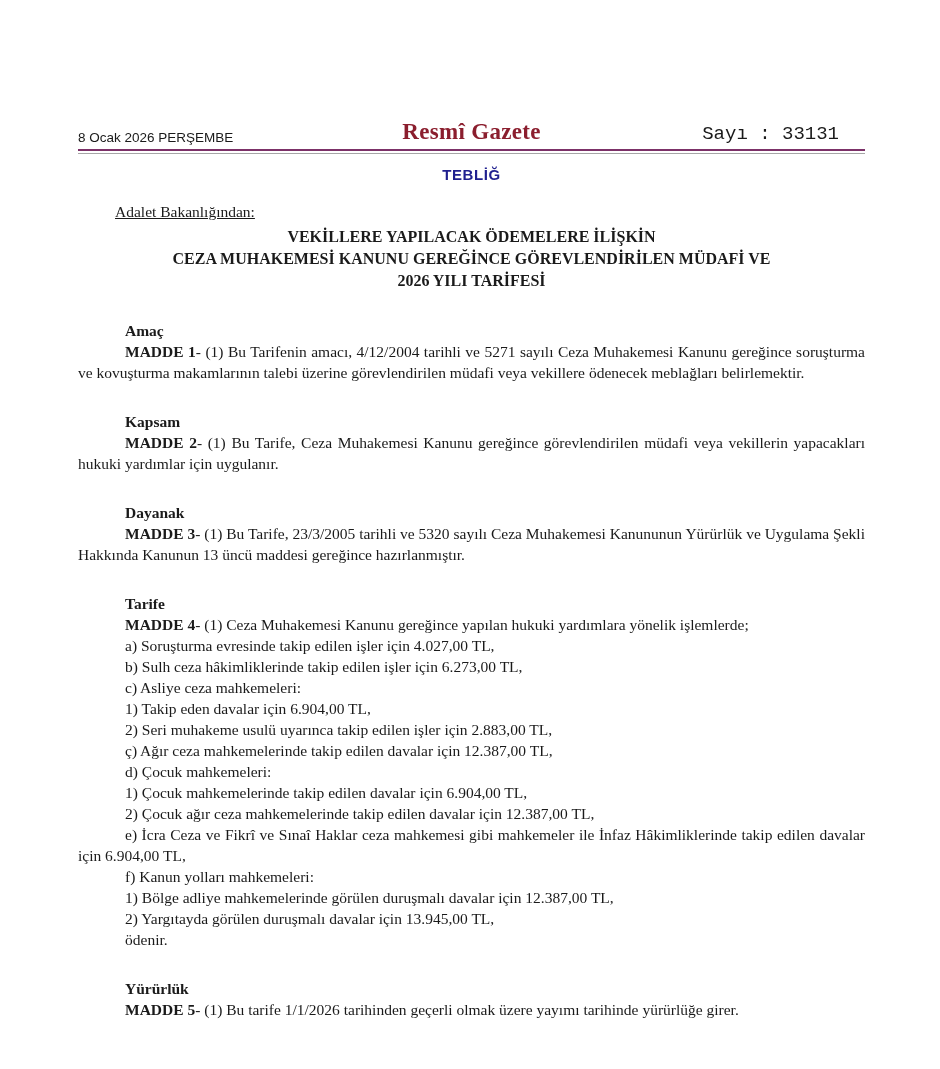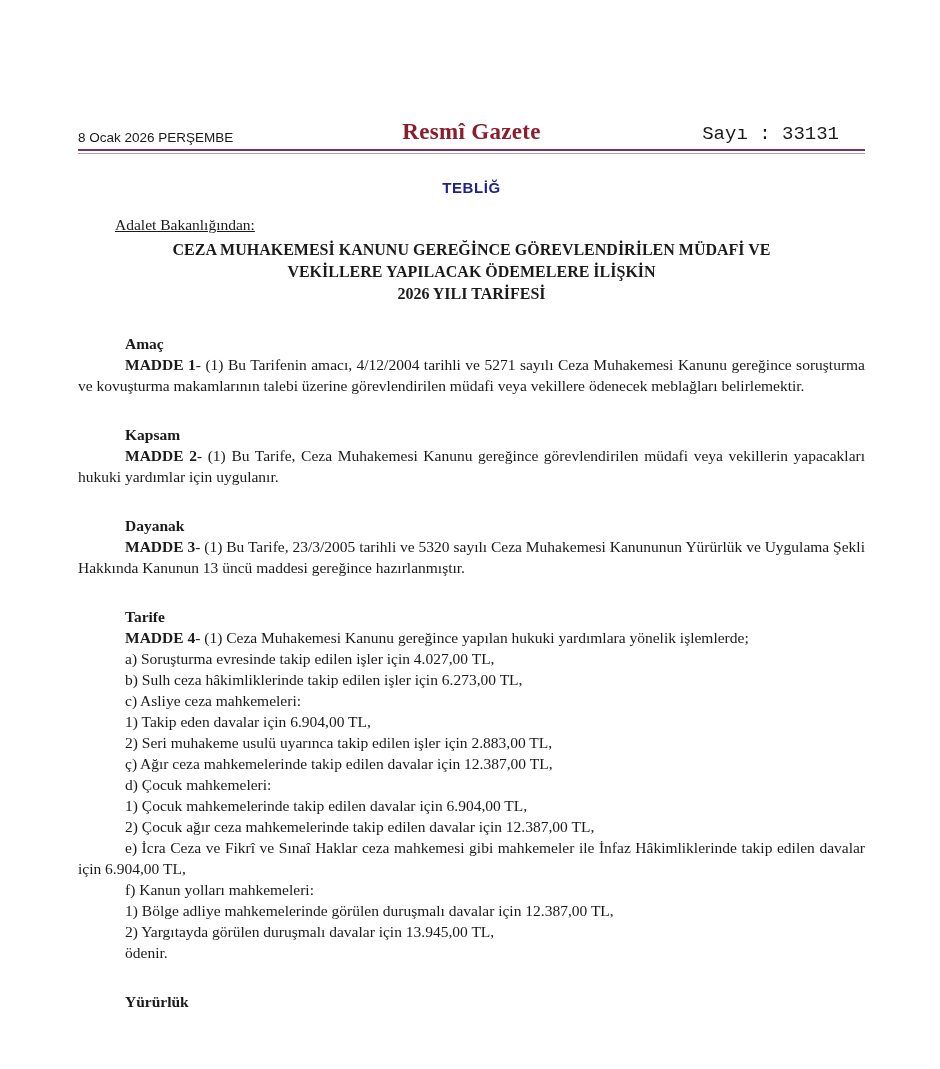--- a/index.html
+++ b/index.html
@@ -36,21 +36,21 @@
     box-sizing: border-box;
     font-family: Liberation Mono, monospace;
     font-size: 19px;
     white-space: nowrap;
   }
   .divider { margin-top: 4px; }
   .divider .line1 { height: 2px; }
   .divider .line2 { height: 1px; background: #a6a6a6; margin-top: 2px; }
 
   .section-label {
-    margin-top: 25px;
+    margin-top: 12px;
     text-align: center;
     font-family: "Liberation Sans", sans-serif;
     font-size: 15px;
     font-weight: bold;
     letter-spacing: .6px;
   }
 
   
   .authority {
     margin-top: 20px;
@@ -91,22 +91,22 @@
   <div class="divider">
     <div class="line1" style="background: rgb(124, 49, 104);"></div>
     <div class="line2"></div>
   </div>
 
   <div class="section-label" style="color: rgb(32, 32, 143);">TEBLİĞ</div>
 
   <div class="authority">Adalet Bakanlığından:</div>
 
   <div class="doc-title">
+    <div>VEKİLLERE YAPILACAK ÖDEMELERE İLİŞKİN</div>
     <div>CEZA MUHAKEMESİ KANUNU GEREĞİNCE GÖREVLENDİRİLEN MÜDAFİ VE</div>
-    <div>VEKİLLERE YAPILACAK ÖDEMELERE İLİŞKİN</div>
     <div>2026 YILI TARİFESİ</div>
   </div>
 
   <div class="document-body">
       <p class="para heading">Amaç</p>
       <p class="para madde"><b>MADDE 1</b>- (1) Bu Tarifenin amacı, 4/12/2004 tarihli ve 5271 sayılı Ceza Muhakemesi Kanunu gereğince soruşturma ve kovuşturma makamlarının talebi üzerine görevlendirilen müdafi veya vekillere ödenecek meblağları belirlemektir.</p>
       <p class="para heading">Kapsam</p>
       <p class="para madde"><b>MADDE 2</b>- (1) Bu Tarife, Ceza Muhakemesi Kanunu gereğince görevlendirilen müdafi veya vekillerin yapacakları hukuki yardımlar için uygulanır.</p>
       <p class="para heading">Dayanak</p>
       <p class="para madde"><b>MADDE 3</b>- (1) Bu Tarife, 23/3/2005 tarihli ve 5320 sayılı Ceza Muhakemesi Kanununun Yürürlük ve Uygulama Şekli Hakkında Kanunun 13 üncü maddesi gereğince hazırlanmıştır.</p>
@@ -120,15 +120,16 @@
       <p class="para plain">ç) Ağır ceza mahkemelerinde takip edilen davalar için 12.387,00 TL,</p>
       <p class="para plain">d) Çocuk mahkemeleri:</p>
       <p class="para plain">1) Çocuk mahkemelerinde takip edilen davalar için 6.904,00 TL,</p>
       <p class="para plain">2) Çocuk ağır ceza mahkemelerinde takip edilen davalar için 12.387,00 TL,</p>
       <p class="para plain">e) İcra Ceza ve Fikrî ve Sınaî Haklar ceza mahkemesi gibi mahkemeler ile İnfaz Hâkimliklerinde takip edilen davalar için 6.904,00 TL,</p>
       <p class="para plain">f) Kanun yolları mahkemeleri:</p>
       <p class="para plain">1) Bölge adliye mahkemelerinde görülen duruşmalı davalar için 12.387,00 TL,</p>
       <p class="para plain">2) Yargıtayda görülen duruşmalı davalar için 13.945,00 TL,</p>
       <p class="para plain">ödenir.</p>
       <p class="para heading">Yürürlük</p>
+      <p class="para madde"><b>MADDE 5</b>- (1) Bu tarife 1/1/2026 tarihinden geçerli olmak üzere yayımı tarihinde yürürlüğe girer.</p>
     </div>
 
 </div>
 
 </body></html>

